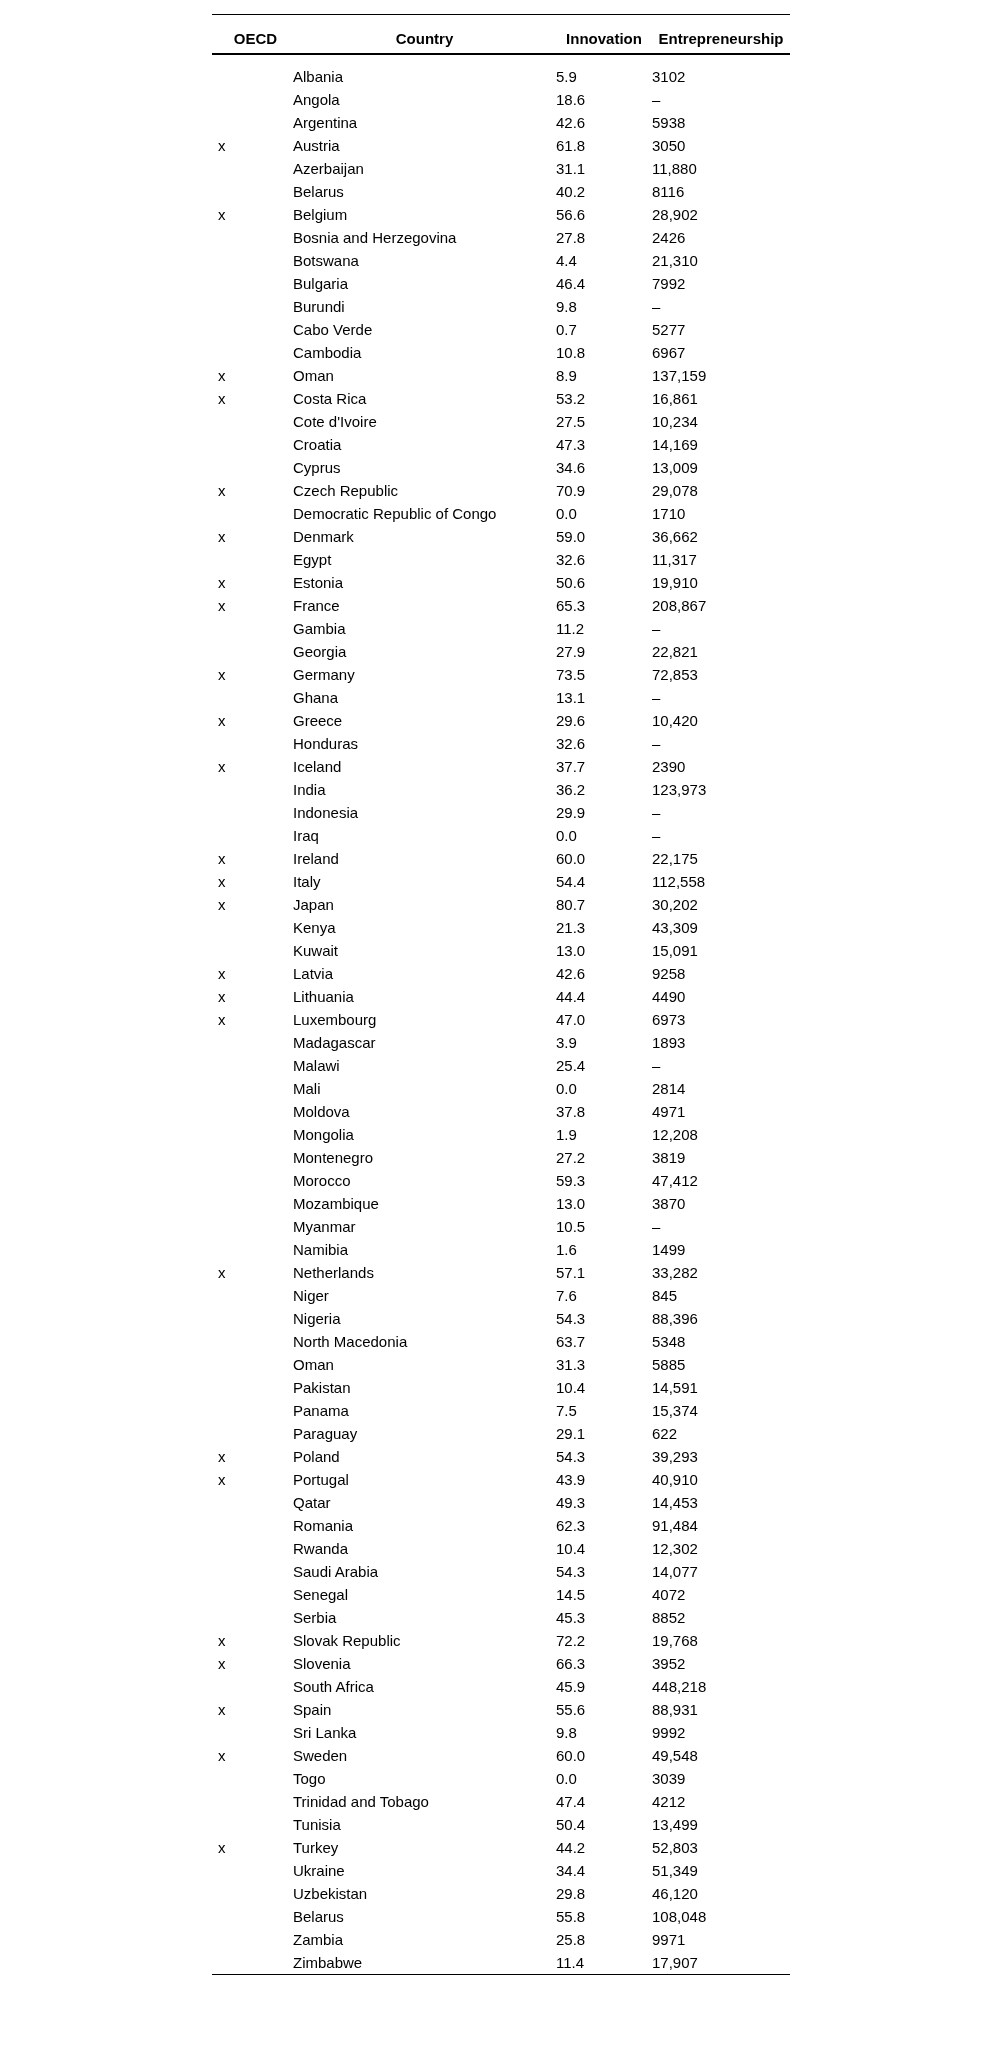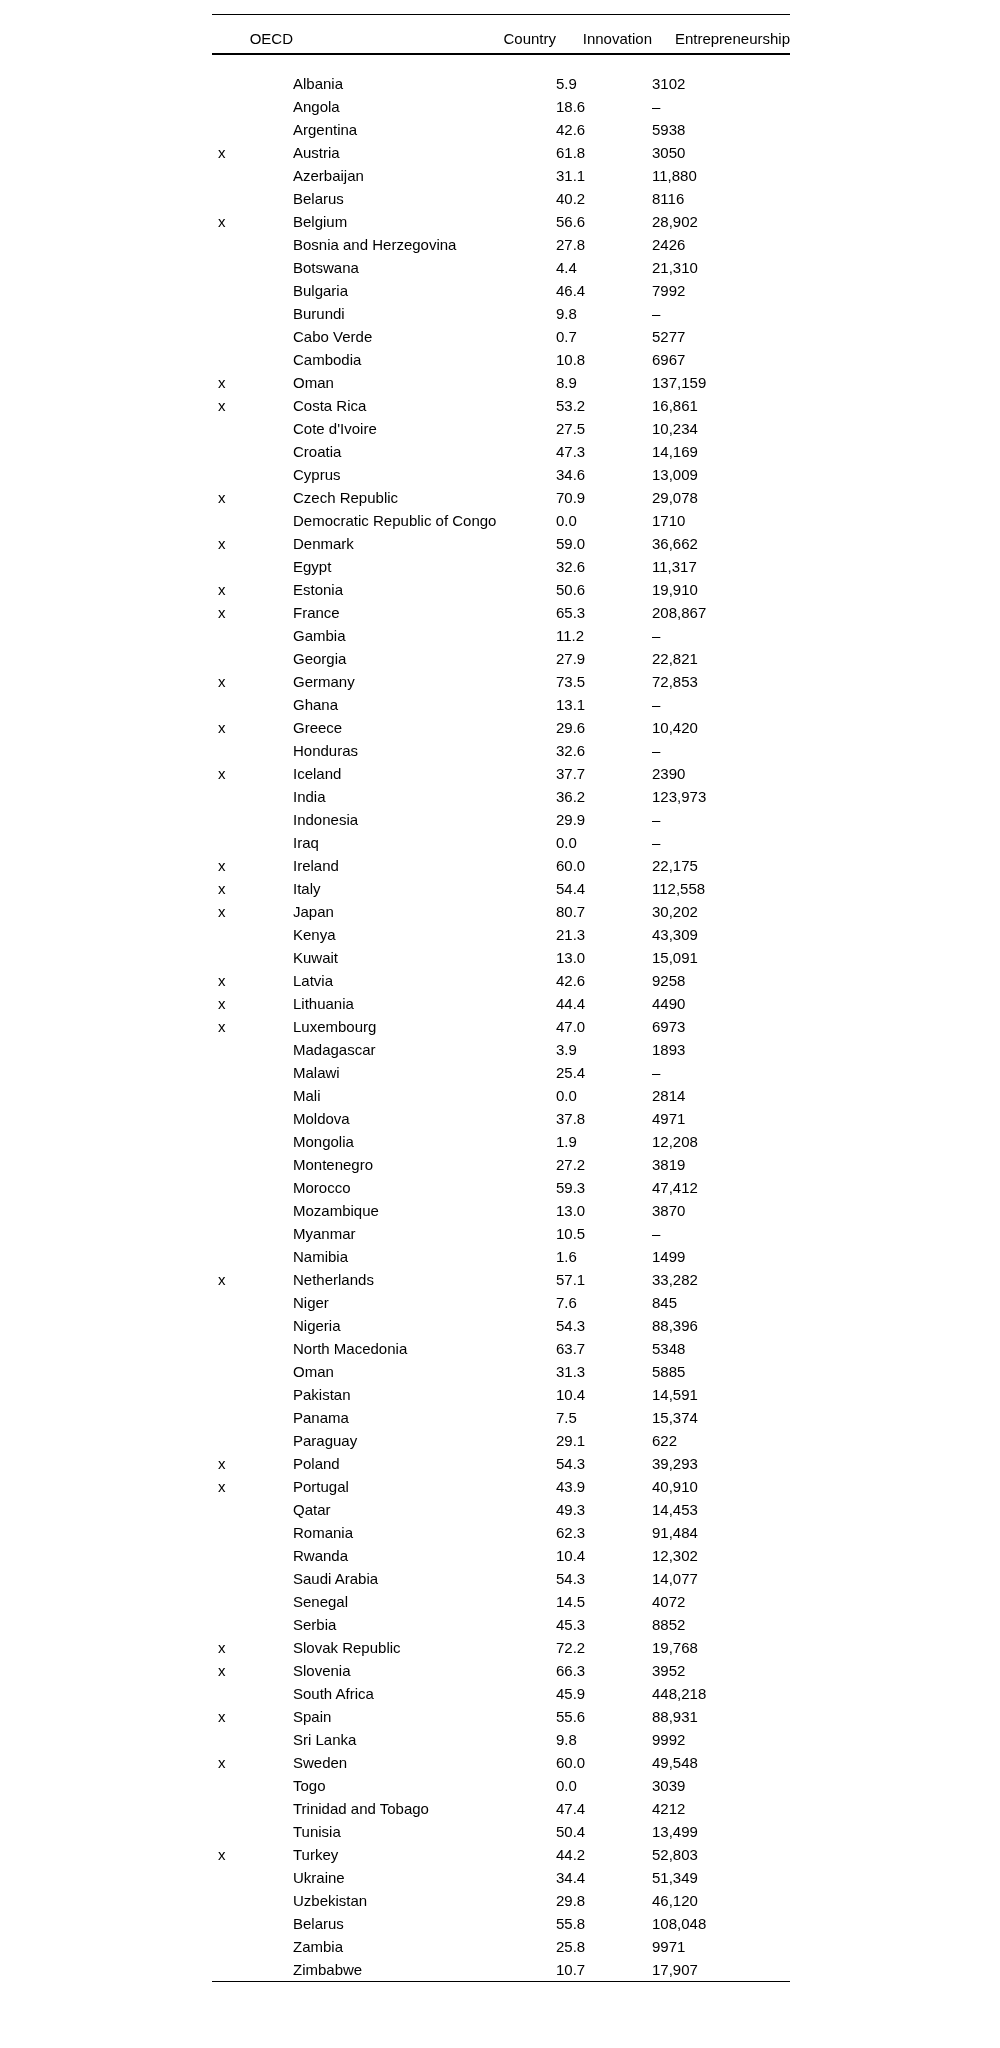--- a/index.html
+++ b/index.html
@@ -24,40 +24,40 @@
     font-size: 15px;
     border-top: 1.5px solid #000000;
     border-bottom: 1.5px solid #000000;
   }
   col.c-oecd   { width: 81px; }
   col.c-country{ width: 263px; }
   col.c-innov  { width: 96px; }
   col.c-entre  { width: 138px; }
 
   thead th {
-    font-weight: normal;
-    text-align: right;
+    font-weight: bold;
+    text-align: center;
     height: 31px;
     padding: 0;
     vertical-align: bottom;
     padding-bottom: 7px;
     line-height: 15px;
     border-bottom: 2px solid #000000;
     white-space: nowrap;
   }
   tbody td {
     padding: 0;
     height: 23px;
     line-height: 23px;
     vertical-align: middle;
     white-space: nowrap;
     overflow: hidden;
     text-align: left;
   }
-  tbody tr:first-child td { padding-top: 17px; }
+  tbody tr:first-child td { padding-top: 10px; }
   th.cell-oecd, td.cell-oecd { padding-left: 6px; }
 </style>
 </head>
 <body>
 
 <table class="data-table">
   <colgroup>
     <col class="c-oecd">
     <col class="c-country">
     <col class="c-innov">
@@ -560,17 +560,17 @@
   </tr>
       <tr>
     <td class="cell-oecd"></td>
     <td class="cell-country">Zambia</td>
     <td class="cell-innov">25.8</td>
     <td class="cell-entre">9971</td>
   </tr>
       <tr>
     <td class="cell-oecd"></td>
     <td class="cell-country">Zimbabwe</td>
-    <td class="cell-innov">10.7</td>
+    <td class="cell-innov">11.4</td>
     <td class="cell-entre">17,907</td>
   </tr>
     </tbody>
 </table>
 
 </body></html>

